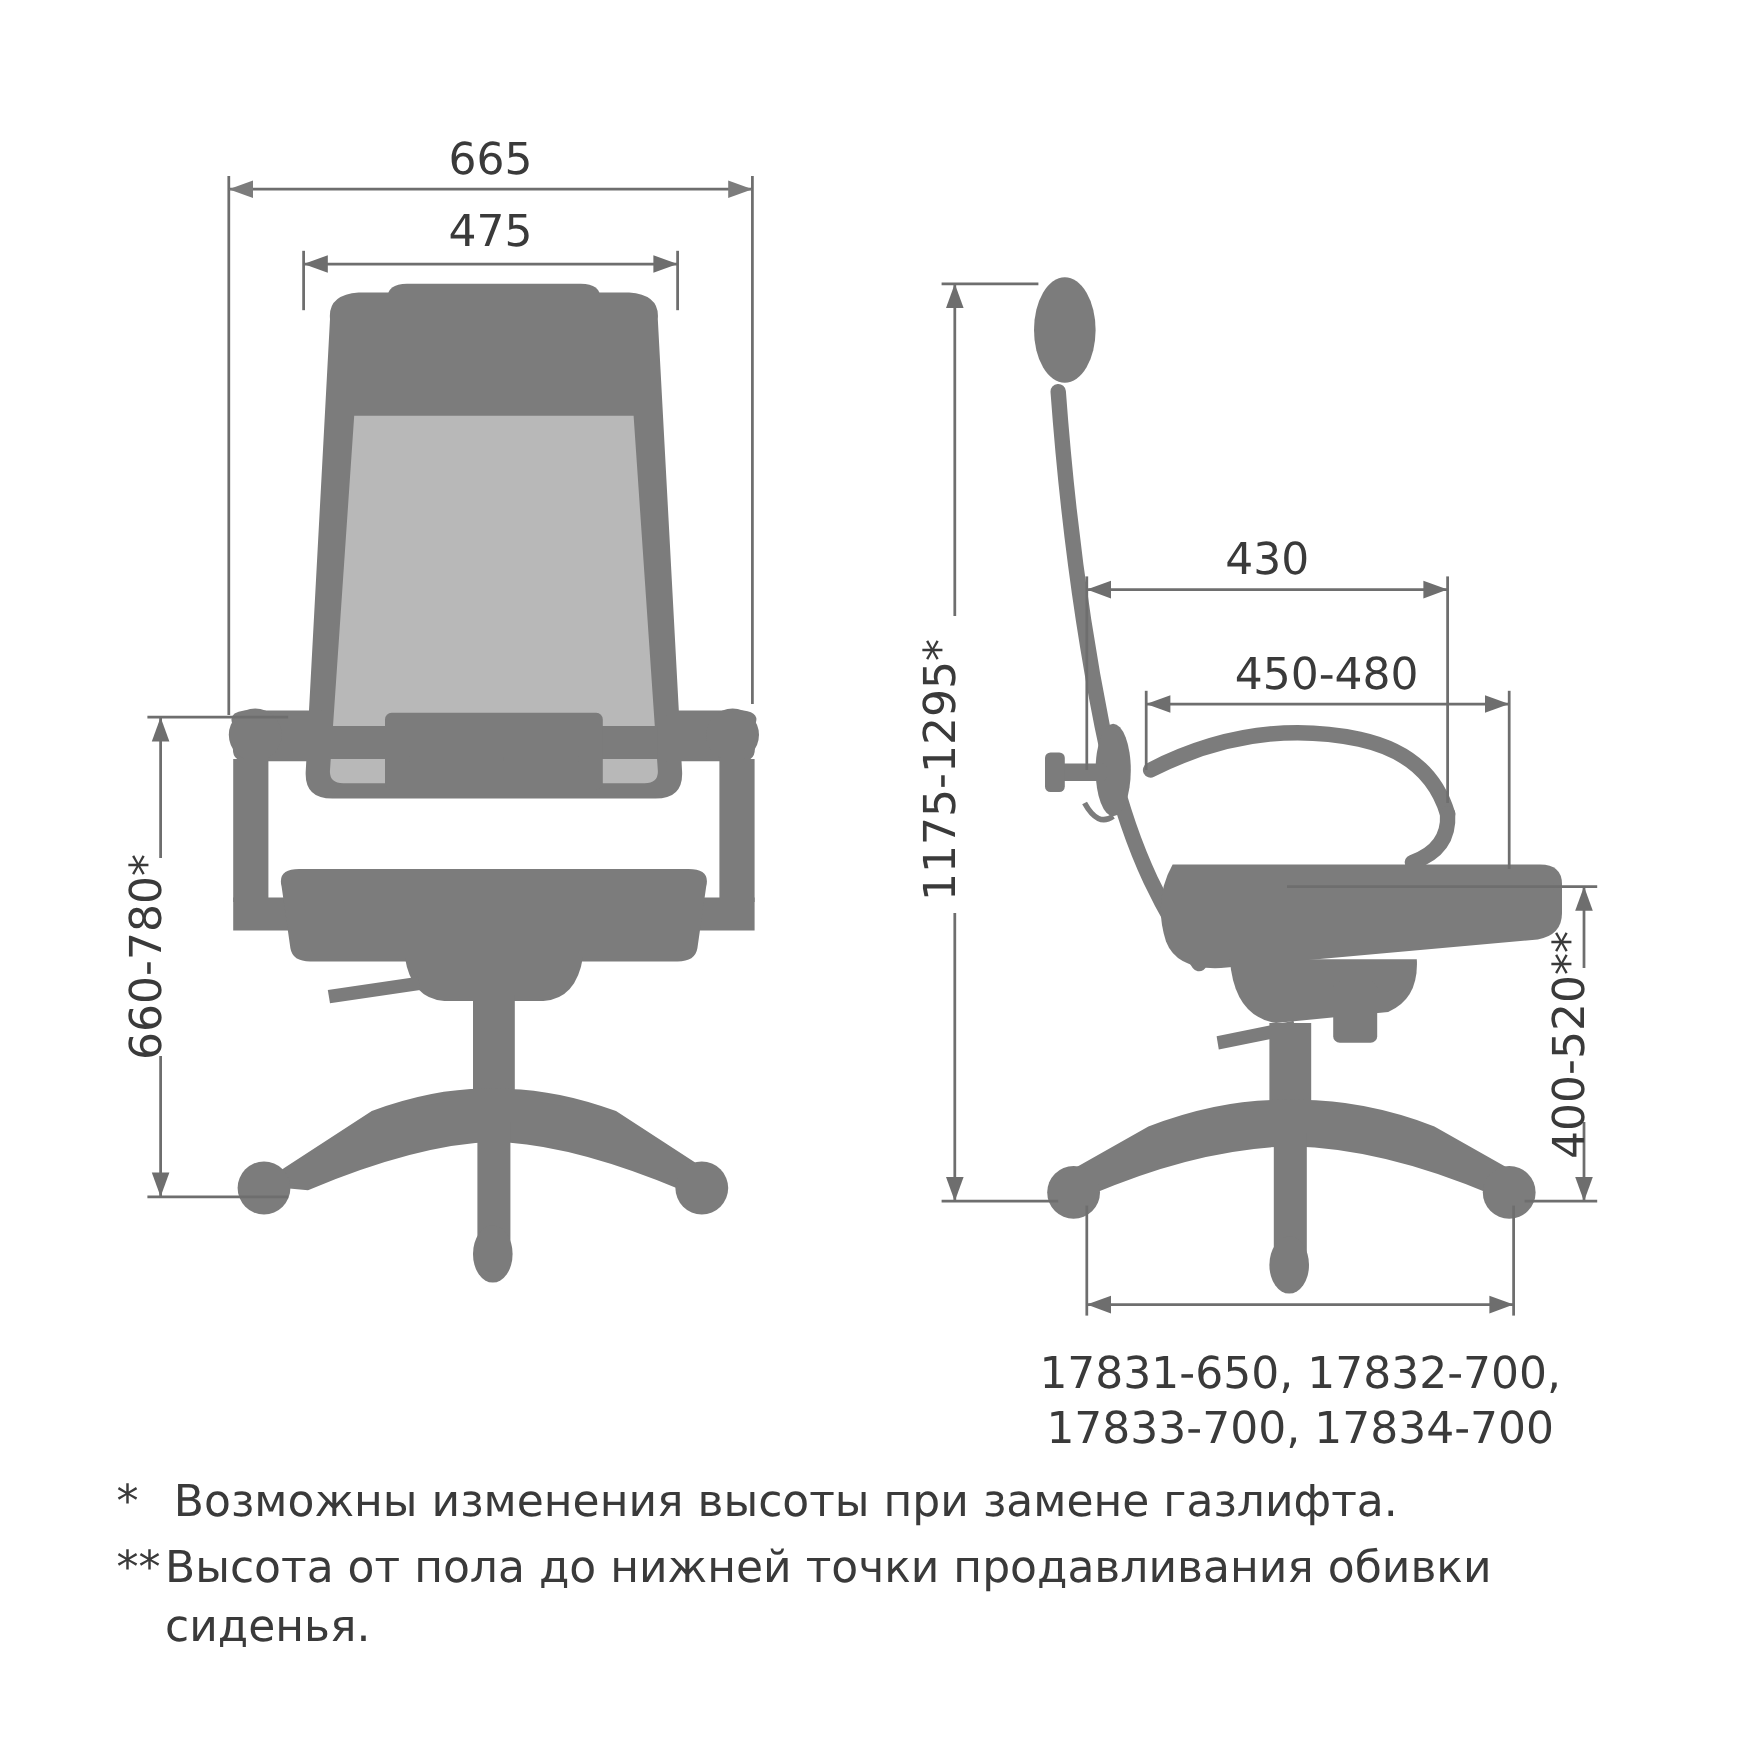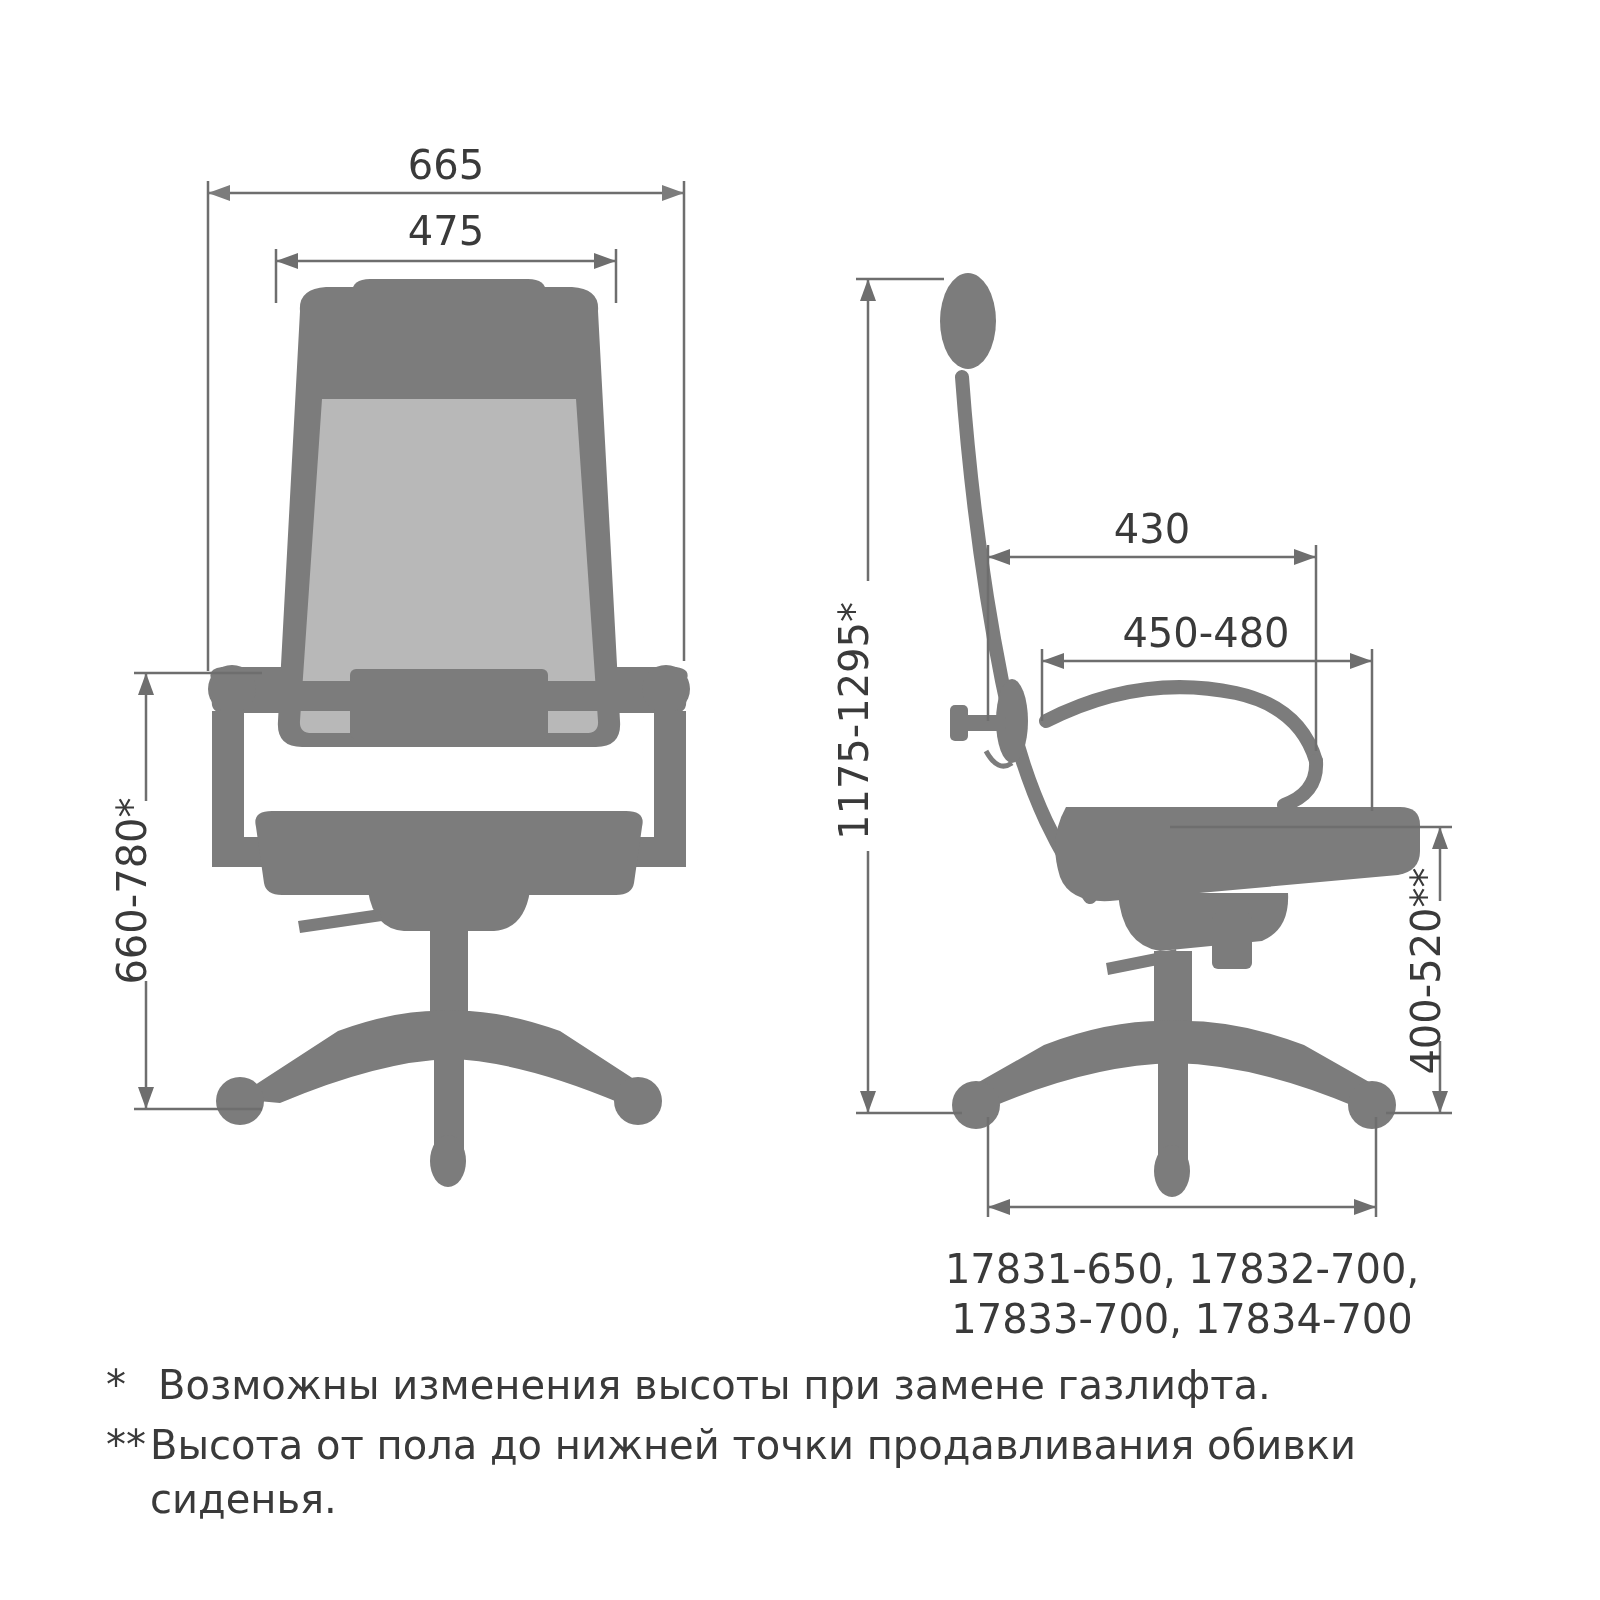--- a/index.html
+++ b/index.html
@@ -13,21 +13,20 @@
     font-family: "DejaVu Sans", sans-serif;
     color: #3a3a3a;
     position: relative;
     overflow: hidden;
   }
   #stage {
     position: absolute;
     left: 0; top: 0;
     width: 1600px;
     height: 1545px;
-    margin-top: 21px;
   }
   svg.diagram {
     position: absolute;
     left: 0; top: 0;
     width: 1600px;
     height: 1600px;
   }
   .dim-text {
     font-family: "DejaVu Sans", sans-serif;
     font-size: 40px;

